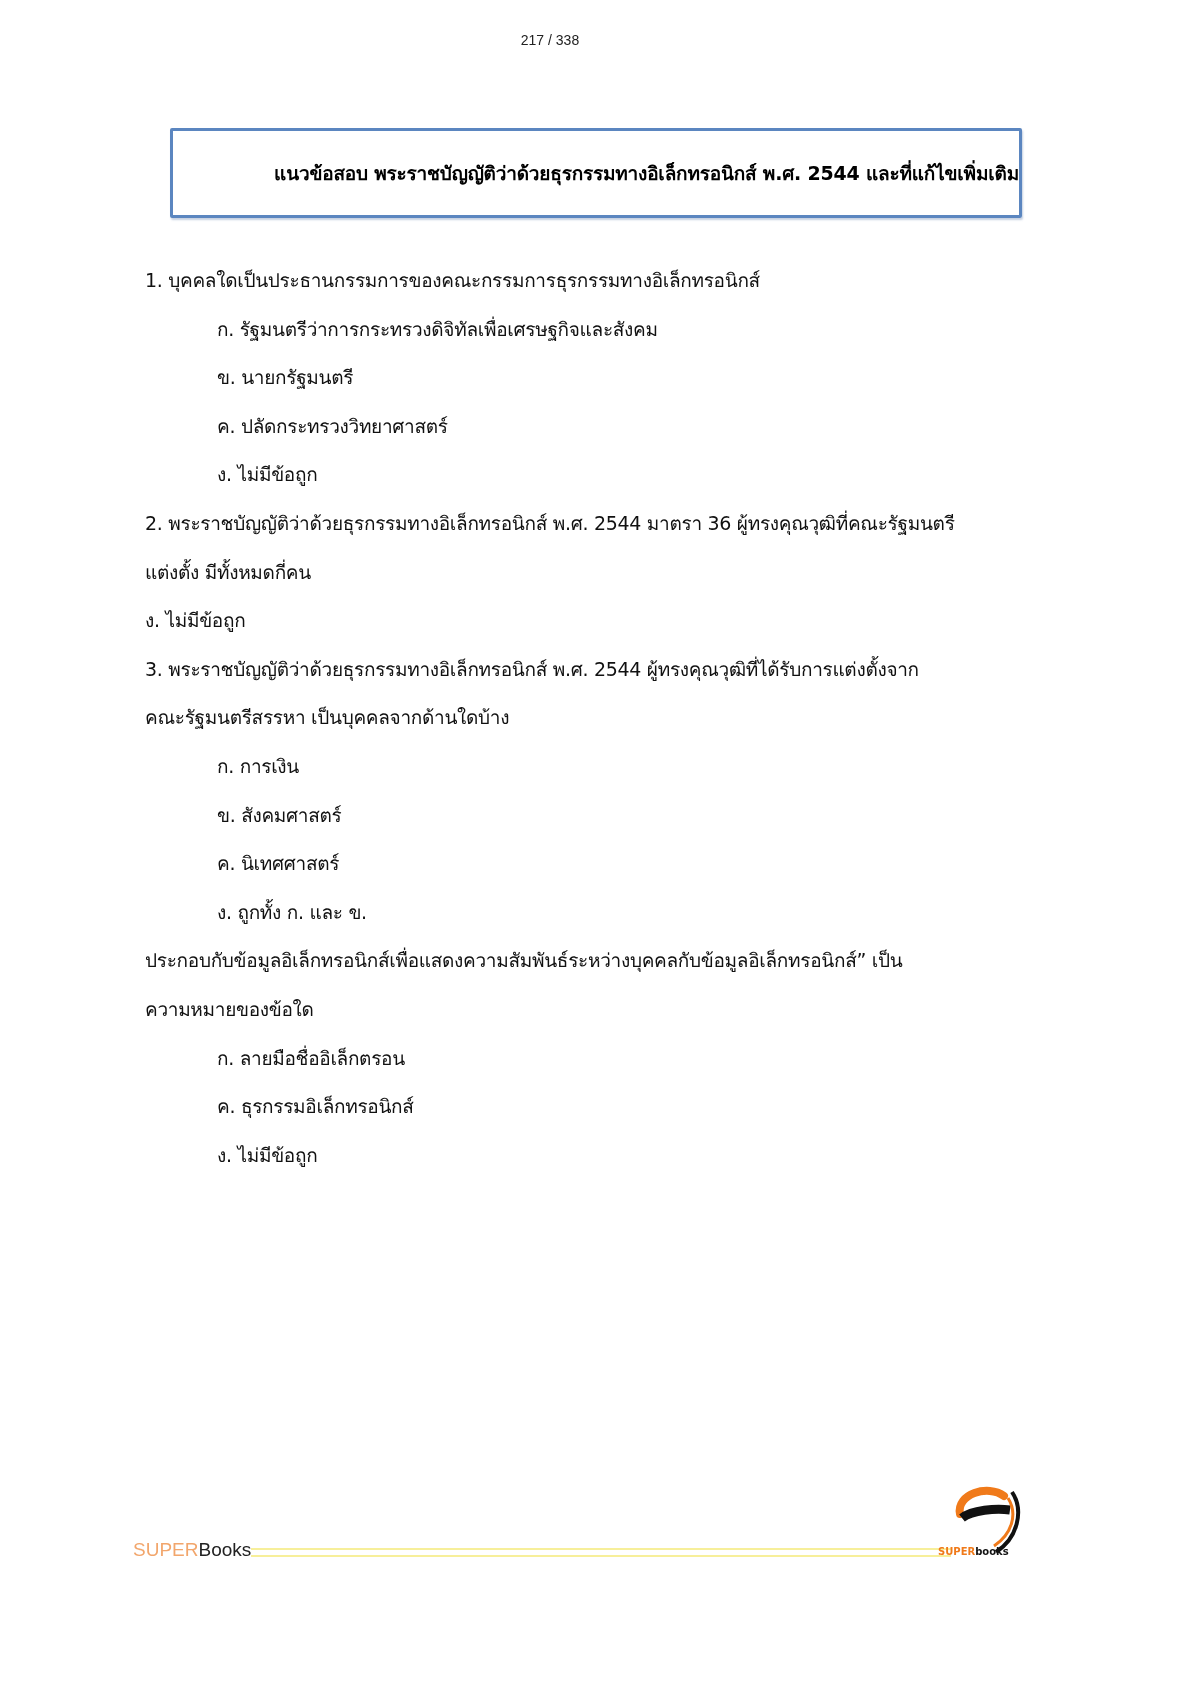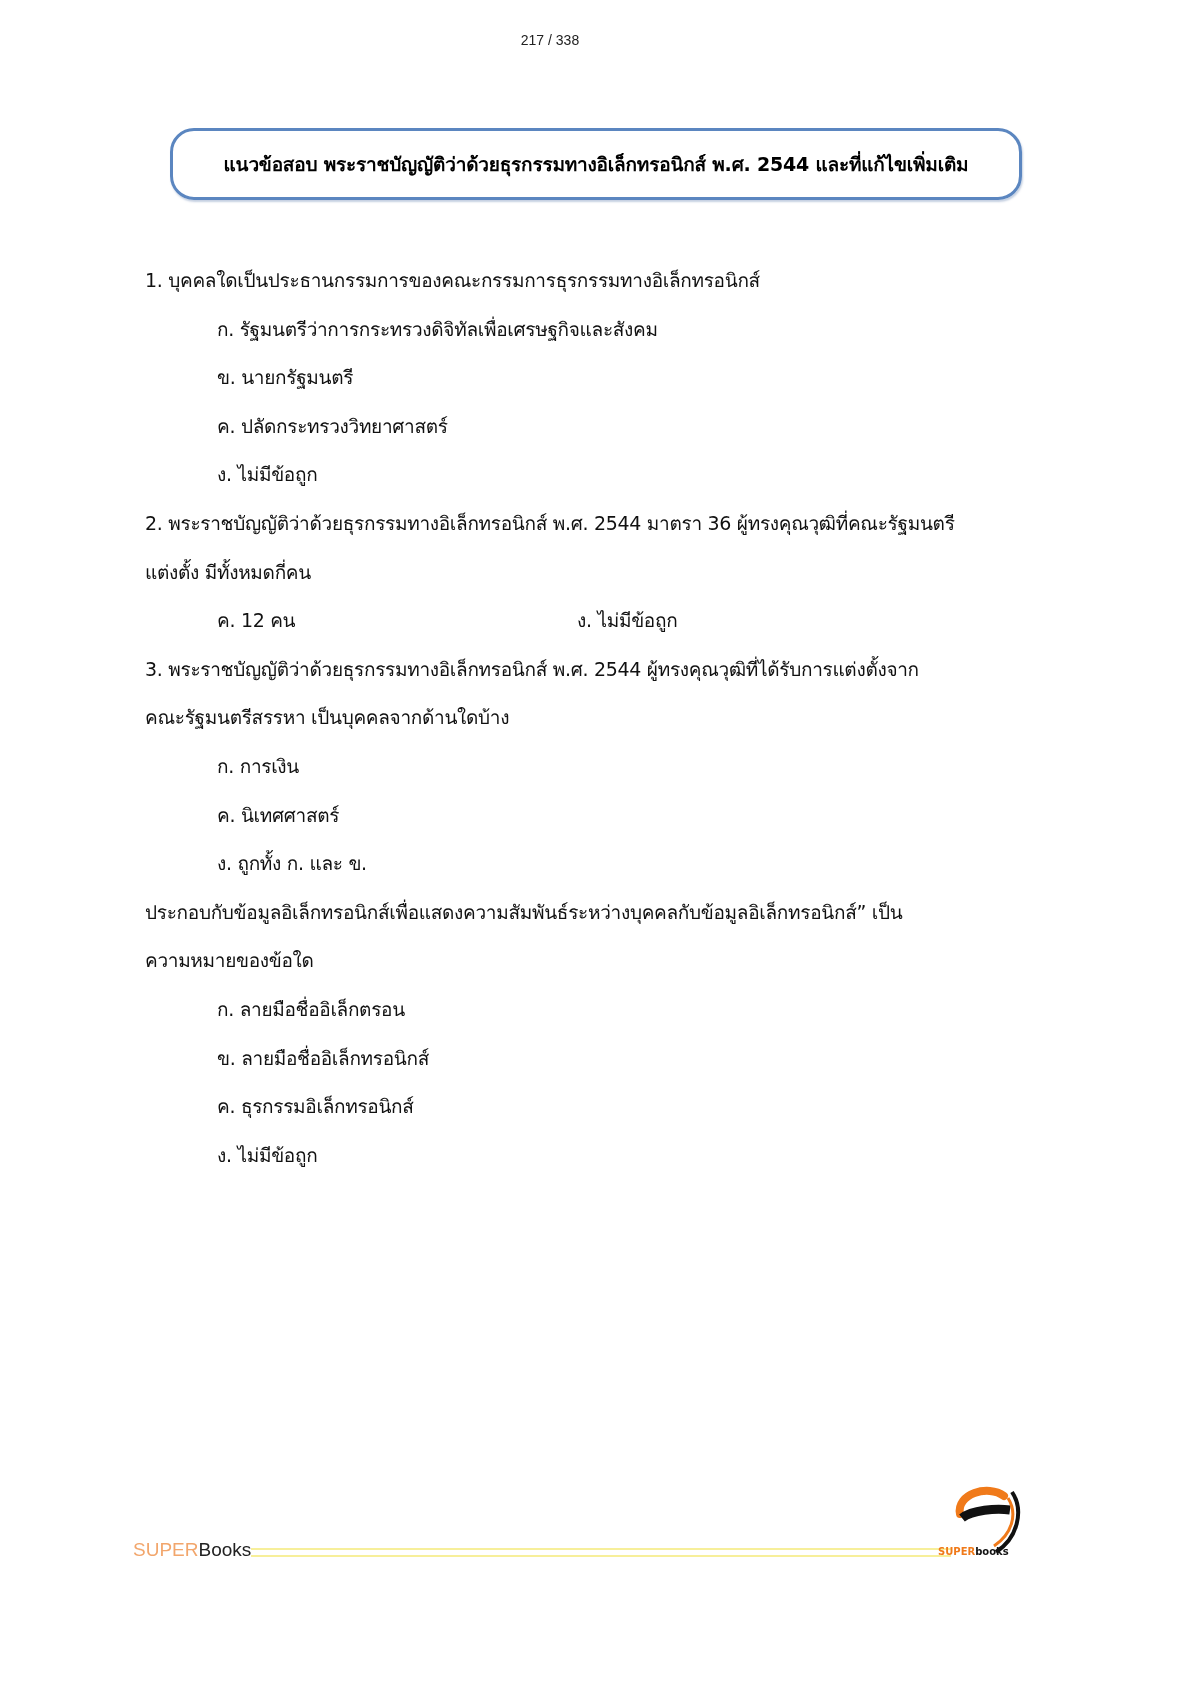--- a/index.html
+++ b/index.html
@@ -5,23 +5,23 @@
   html, body { margin:0; padding:0; background:#ffffff; }
   body {
     width:1190px; height:1683px; position:relative; overflow:hidden;
     font-family: "DejaVu Sans", "Liberation Sans", sans-serif; color:#111;
   }
   .page-number {
     position:absolute; top:32px; left:0; width:1100px; text-align:center;
     font-family:"Liberation Sans", sans-serif; font-size:14px; color:#222;
   }
   .title-box {
-    position:absolute; left:170px; top:128px; width:852px; height:72px;
-    border:3px solid #5b86c0; border-radius:24px; box-sizing:border-box;
-    display:flex; align-items:center; justify-content:center;
+    position:absolute; left:170px; top:128px; width:852px; height:90px;
+    border:3px solid #5b86c0; border-radius:2px; box-sizing:border-box;
+    display:flex; align-items:center; justify-content:flex-end;
     box-shadow: 1px 2px 2px rgba(90,120,170,0.35);
   }
   .title-text {
     font-family:"DejaVu Sans", sans-serif; font-weight:bold; font-size:19px; color:#000;
     letter-spacing:-0.2px;
   }
   .content { position:absolute; left:145px; top:256px; width:880px; }
   .line {
     font-size:19px; line-height:48.6px; height:48.6px; white-space:nowrap;
     font-family:"DejaVu Sans", sans-serif; color:#111; letter-spacing:-0.3px;
@@ -66,38 +66,37 @@
     <div class="line opt">ก. รัฐมนตรีว่าการกระทรวงดิจิทัลเพื่อเศรษฐกิจและสังคม</div>
     <div class="line opt">ข. นายกรัฐมนตรี</div>
     <div class="line opt">ค. ปลัดกระทรวงวิทยาศาสตร์</div>
     <div class="line opt">ง. ไม่มีข้อถูก</div>
   </div>
 
   <div>
     <div class="line">2. พระราชบัญญัติว่าด้วยธุรกรรมทางอิเล็กทรอนิกส์ พ.ศ. 2544 มาตรา 36 ผู้ทรงคุณวุฒิที่คณะรัฐมนตรี</div>
     <div class="line">แต่งตั้ง มีทั้งหมดกี่คน</div>
     <div class="line opt-row">
-      <span class="c1">ค. 12 คน</span>
       <span class="c2">ง. ไม่มีข้อถูก</span>
     </div>
   </div>
 
   <div>
     <div class="line">3. พระราชบัญญัติว่าด้วยธุรกรรมทางอิเล็กทรอนิกส์ พ.ศ. 2544 ผู้ทรงคุณวุฒิที่ได้รับการแต่งตั้งจาก</div>
     <div class="line">คณะรัฐมนตรีสรรหา เป็นบุคคลจากด้านใดบ้าง</div>
     <div class="line opt">ก. การเงิน</div>
+    <div class="line opt">ข. สังคมศาสตร์</div>
     <div class="line opt">ค. นิเทศศาสตร์</div>
     <div class="line opt">ง. ถูกทั้ง ก. และ ข.</div>
   </div>
 
   <div>
     <div class="line">ประกอบกับข้อมูลอิเล็กทรอนิกส์เพื่อแสดงความสัมพันธ์ระหว่างบุคคลกับข้อมูลอิเล็กทรอนิกส์” เป็น</div>
     <div class="line">ความหมายของข้อใด</div>
     <div class="line opt">ก. ลายมือชื่ออิเล็กตรอน</div>
-    <div class="line opt">ข. ลายมือชื่ออิเล็กทรอนิกส์</div>
     <div class="line opt">ค. ธุรกรรมอิเล็กทรอนิกส์</div>
     <div class="line opt">ง. ไม่มีข้อถูก</div>
   </div>
 </div>
 
 <div class="footer">
   <div class="footer-brand">
     <span class="a">SUPER</span><span class="b">Books</span>
   </div>
   <div class="footer-rule"></div>

